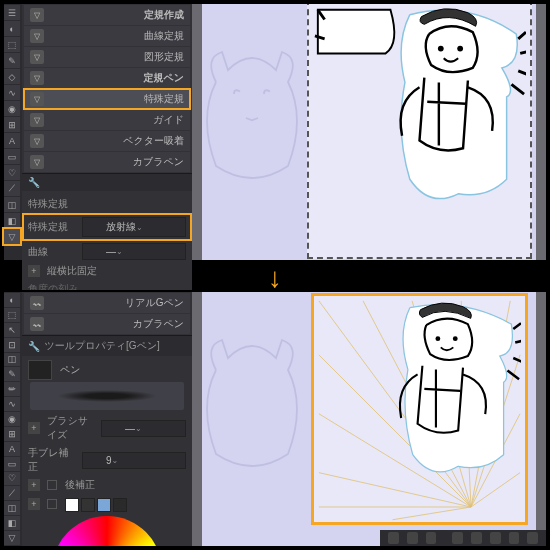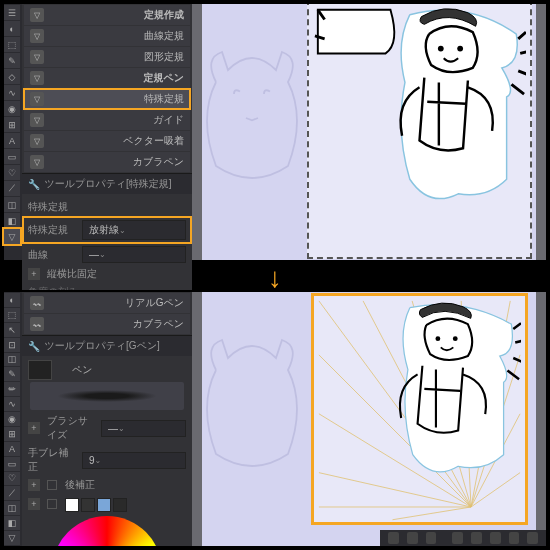--- a/index.html
+++ b/index.html
@@ -13,21 +13,21 @@
 .subtool{position:absolute;left:18px;top:0;width:170px;height:100%;background:#323236}
 .st-item{display:flex;align-items:center;height:20px;padding:2px 6px;background:#3a3a40;margin:1px 2px;color:#bbb;gap:6px}
 .st-item.sel{background:#4d4d55}
 .st-item.hl{outline:2px solid #f5a623;outline-offset:-1px}
 .st-ico{width:14px;height:14px;background:#555;border-radius:2px;display:flex;align-items:center;justify-content:center;font-size:8px}
 .prop-hdr{display:flex;align-items:center;gap:4px;padding:3px 6px;background:#2b2b30;color:#999;font-size:9px;border-top:1px solid #1a1a1a}
 .prop-body{padding:4px 6px;background:#323236}
 .prop-row{display:flex;align-items:center;gap:4px;padding:2px 0;color:#999}
 .prop-row.hl{outline:2px solid #f5a623;padding:2px 4px;margin:2px -4px}
 .prop-label{width:50px;color:#999}
-.prop-val{flex:1;background:#2b2b30;padding:2px 6px;color:#bbb;border:1px solid #222;display:flex;align-items:center;}
+.prop-val{flex:1;background:#2b2b30;padding:2px 23px;color:#bbb;border:1px solid #222;display:flex;align-items:center;}
 .chev{font-size:8px;color:#888}
 .brush-prev{height:28px;background:#404048;margin:2px;border-radius:2px;display:flex;align-items:center;justify-content:center}
 .brush-shape{width:100px;height:12px;background:radial-gradient(ellipse,#1a1a1a 30%,transparent 70%)}
 .swatches{display:flex;gap:2px;margin-top:2px}
 .swatch{width:14px;height:14px;border:1px solid #222}
 .colorwheel{position:absolute;bottom:0;left:30px;width:110px;height:30px;overflow:hidden}
 .wheel{width:110px;height:110px;border-radius:50%;background:conic-gradient(red,yellow,lime,cyan,blue,magenta,red)}
 .canvas{position:absolute;left:188px;top:0;right:0;height:100%;background:#6a6a70;overflow:hidden}
 .canvas-inner{position:absolute;left:10px;top:0;right:10px;height:100%;background:#d4d4f0}
 .comic-panel{position:absolute;border:2px dashed #555;background:#e8e8f8}
@@ -93,21 +93,20 @@
           <span class="st-ico">▽</span>
           <span style="margin-left: auto;">ベクター吸着</span>
         </div>
         <div class="st-item">
           <span class="st-ico">▽</span>
           <span style="margin-left: auto;">カブラペン</span>
         </div>
       </div>
     <div class="prop-hdr">
       <span>🔧</span>
-      <span>ツールプロパティ[特殊定規]</span>
     </div>
     <div class="prop-body">
       <div class="prop-row">
         <span>特殊定規</span>
       </div>
       <div id="proprows-top">
           <div class="prop-row hl">
             <span class="prop-label">特殊定規</span>
             <span class="prop-val">
               <span>放射線</span>
@@ -187,21 +186,21 @@
         <div class="st-item">
           <span class="st-ico">〰</span>
           <span style="margin-left: auto;">カブラペン</span>
         </div>
       </div>
     <div class="prop-hdr">
       <span>🔧</span>
       <span>ツールプロパティ[Gペン]</span>
     </div>
     <div class="prop-body">
-      <div style="display:flex;gap:20px;align-items:center">
+      <div style="display:flex;gap:8px;align-items:center">
         <div style="width:24px;height:20px;background:#222;border:1px solid #444"></div>
         <span style="color:#aaa">ペン</span>
       </div>
       <div class="brush-prev">
           <div class="brush-shape"></div>
         </div>
       <div class="prop-row">
         <span class="plus">+</span>
         <span class="prop-label">ブラシサイズ</span>
         <span class="prop-val">

